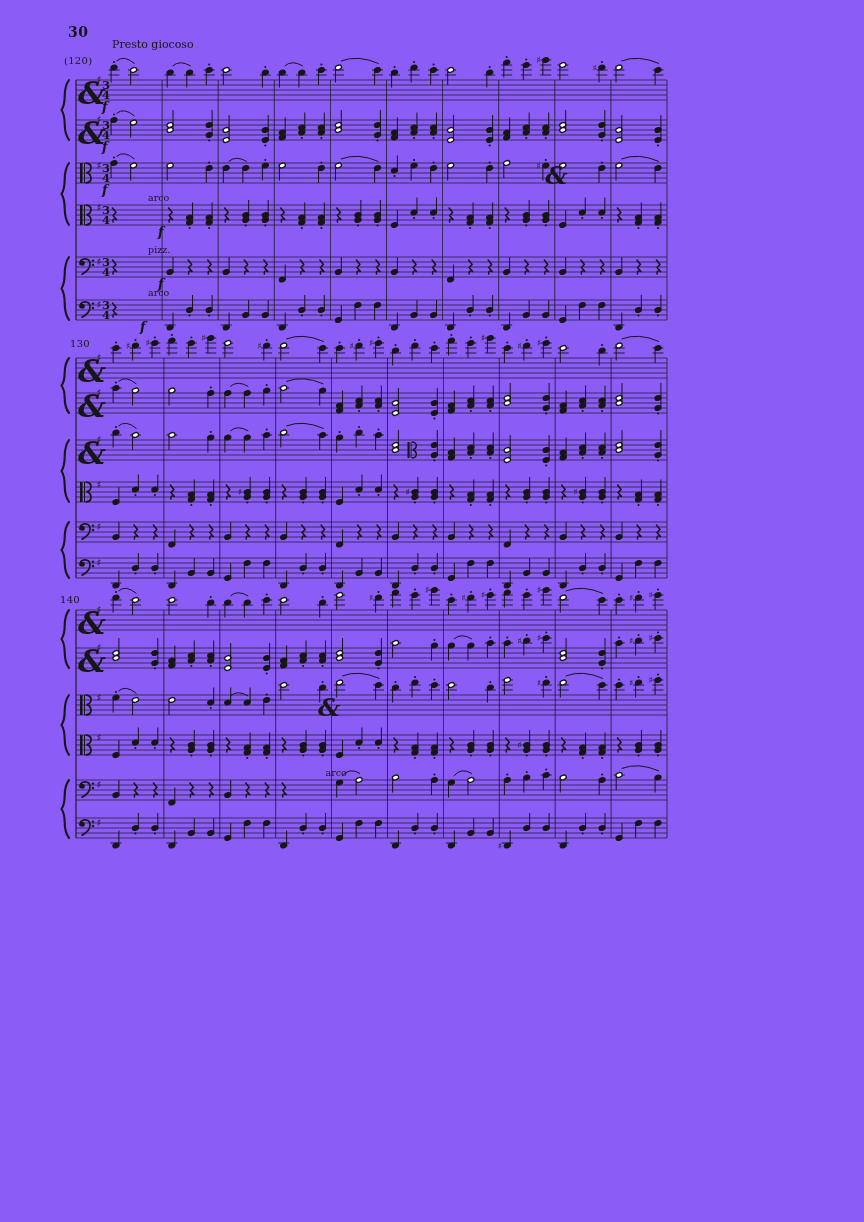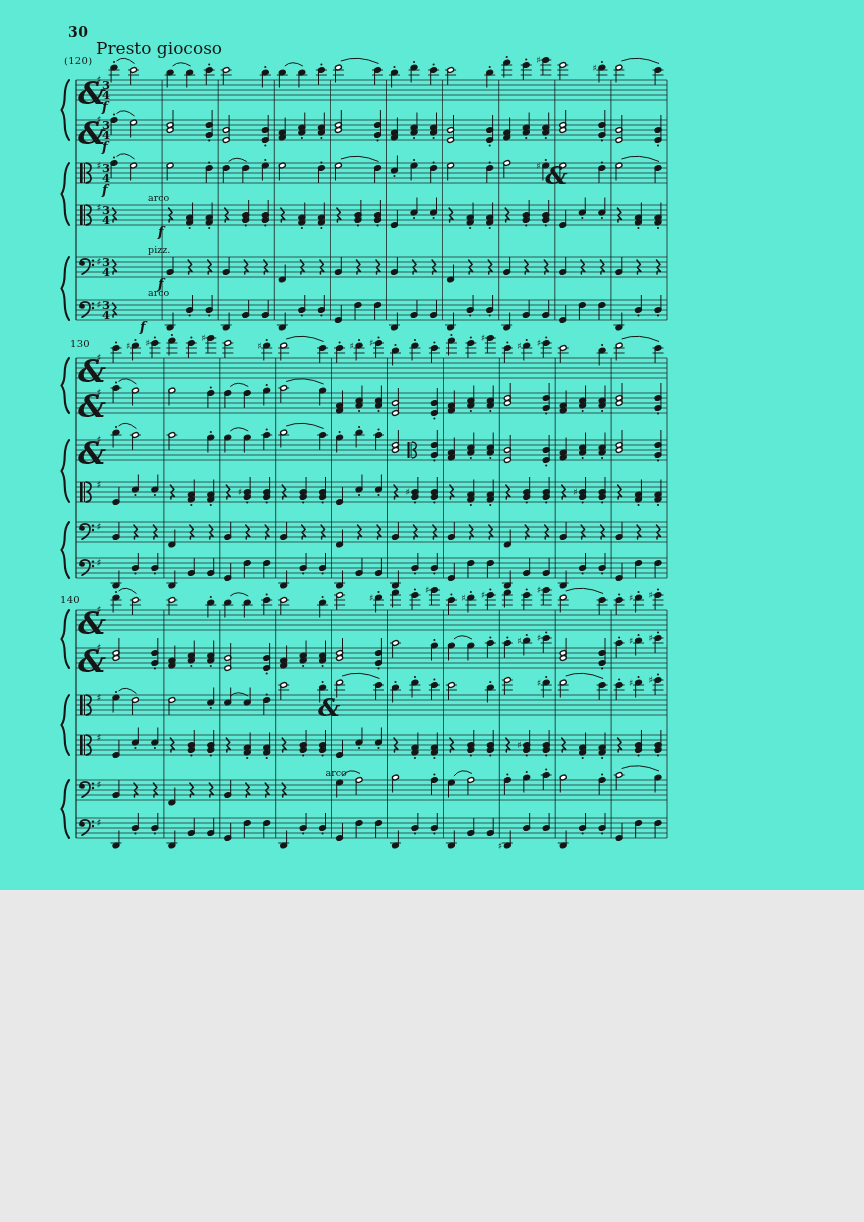--- a/index.html
+++ b/index.html
@@ -1,31 +1,31 @@
 <!DOCTYPE html>
 <html><head>
 <meta charset="utf-8">
 <style>
   html,body{margin:0;padding:0;background:#e8e8e8;}
   .page{
     position:relative;
-    width:864px;height:890px;
-    background:#5eead4;
+    width:864px;height:1222px;
+    background:#8b5cf6;
     font-family:"DejaVu Serif", serif;
     color:#161616;
     overflow:hidden;
     margin:0 auto;
   }
   .hdr-page-number{
     position:absolute;left:68px;top:24px;
     font-size:14px;font-weight:bold;letter-spacing:.5px;
   }
   .hdr-tempo{
-    position:absolute;left:96px;top:38px;
-    font-size:17px;
+    position:absolute;left:112px;top:38px;
+    font-size:11px;
   }
   .sys-label{
     position:absolute;
     font-size:10px;letter-spacing:.3px;
   }
   .lbl-1{left:64px;top:55px;}
   .lbl-2{left:70px;top:338px;}
   .lbl-3{left:60px;top:594px;}
   svg.score{position:absolute;left:0;top:0;}
 </style>

